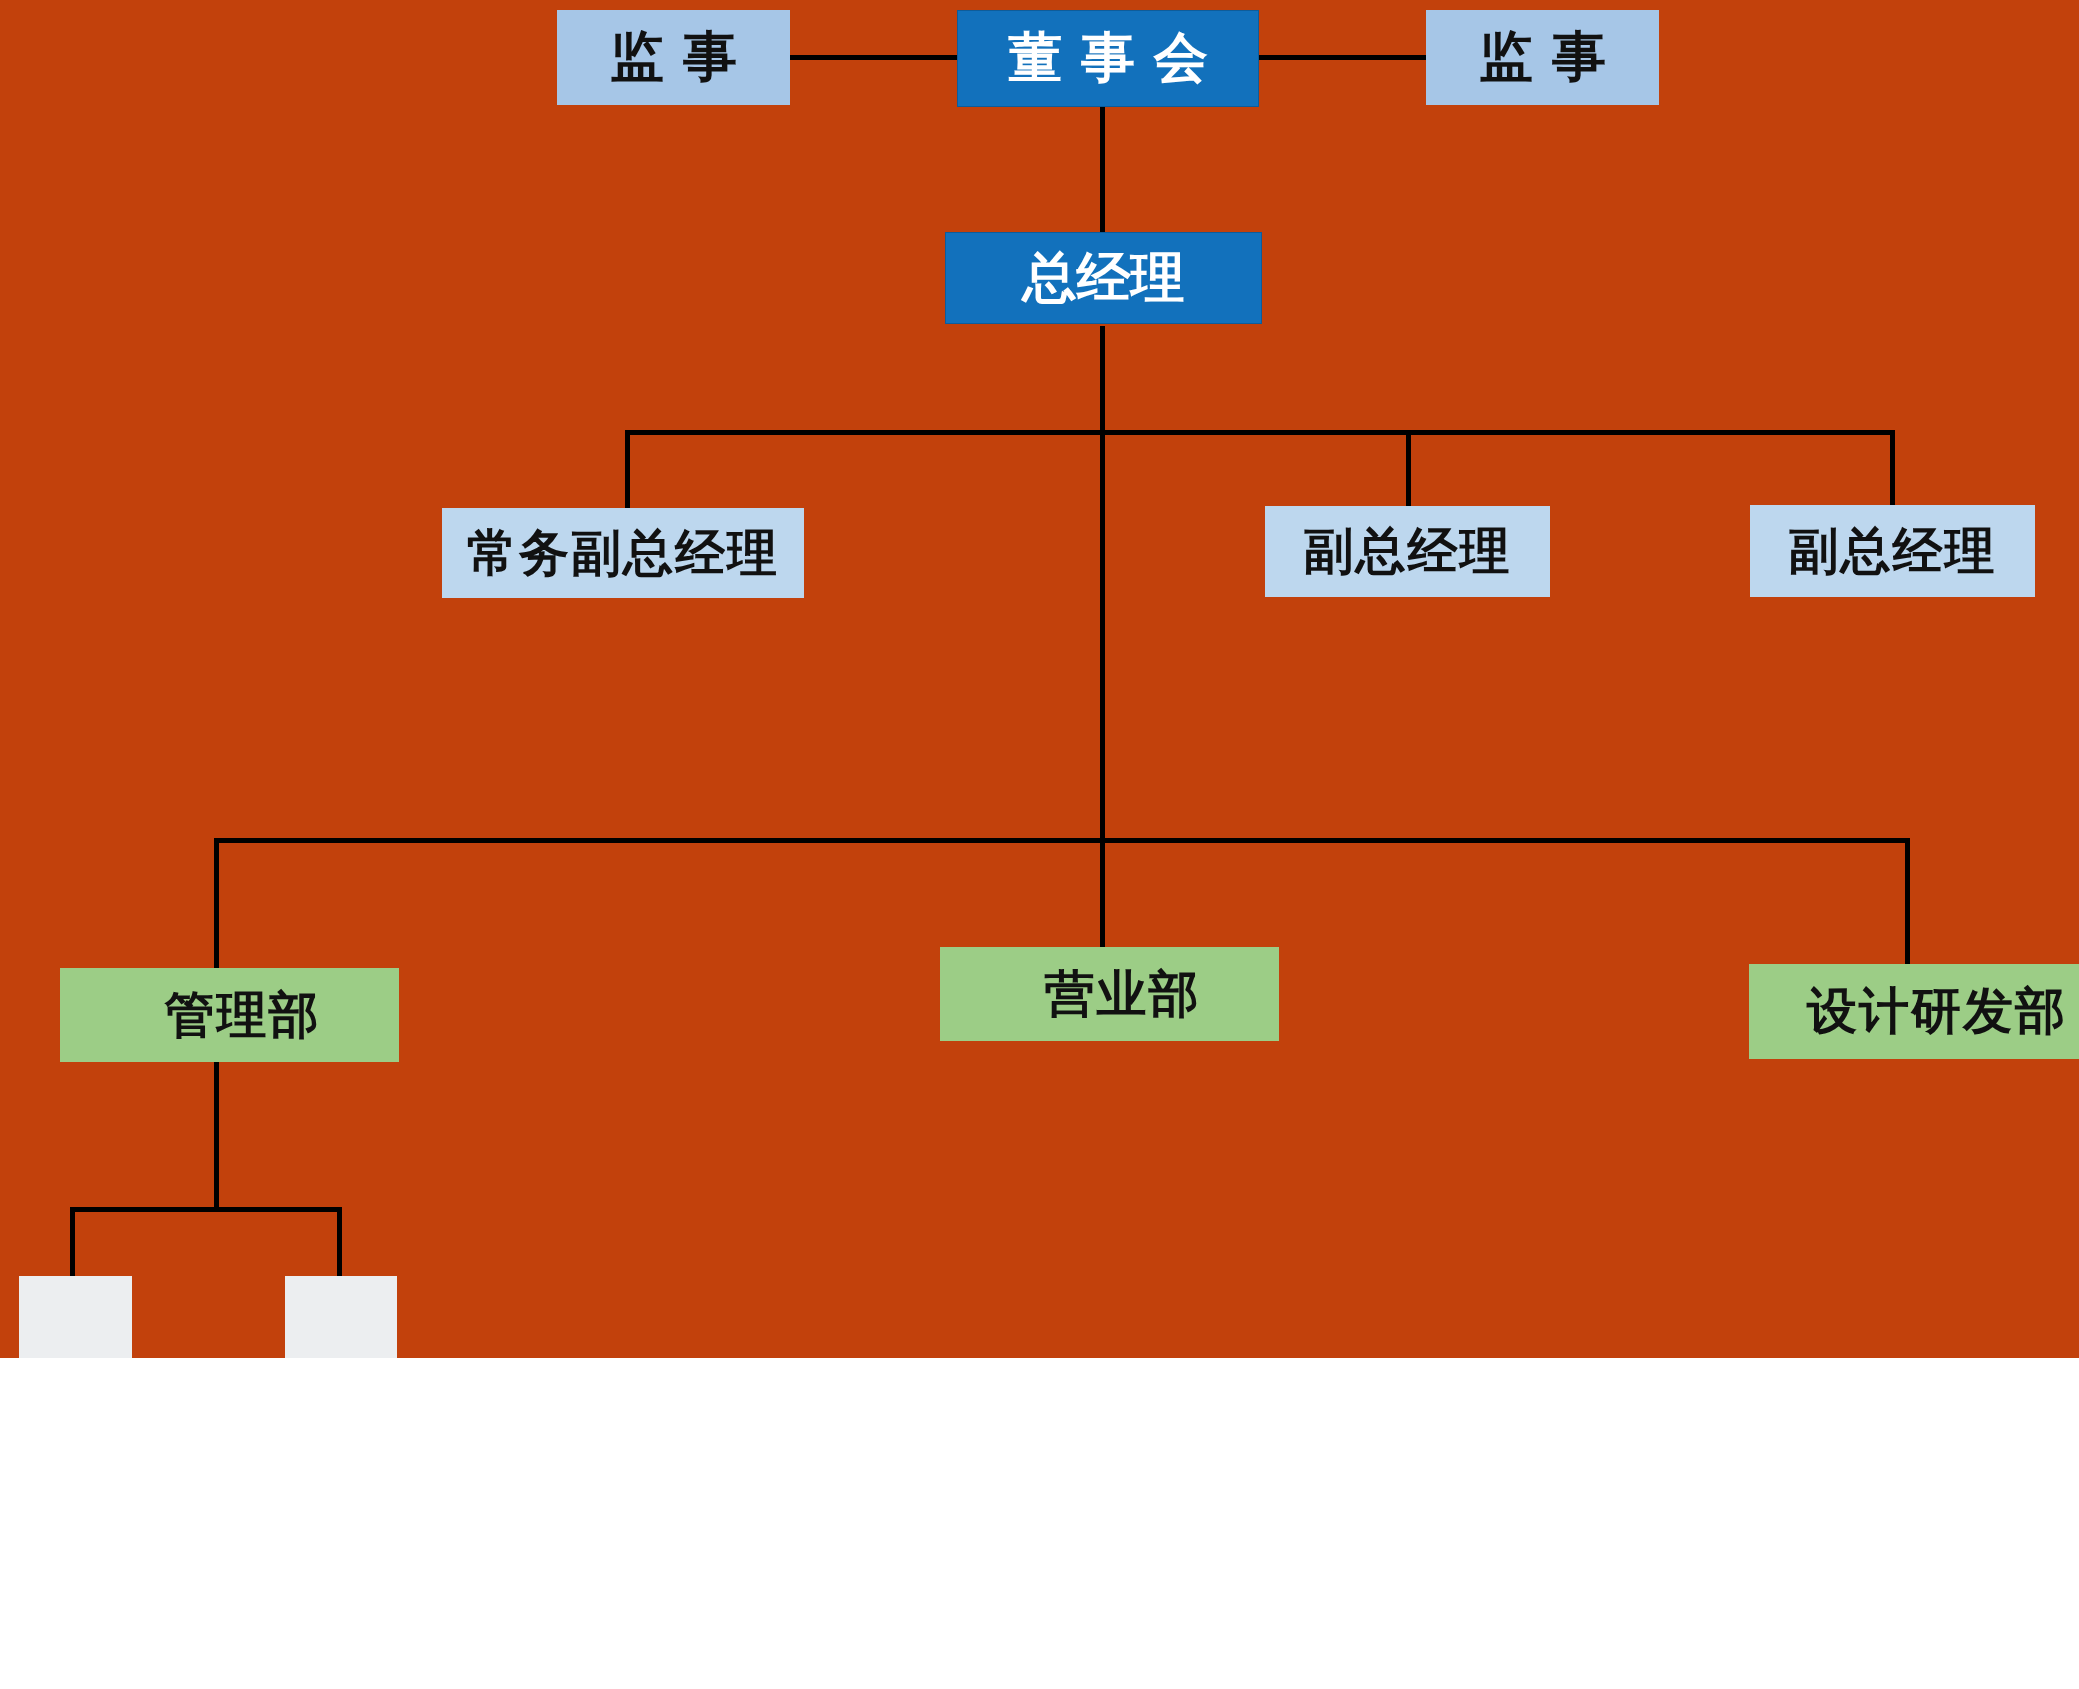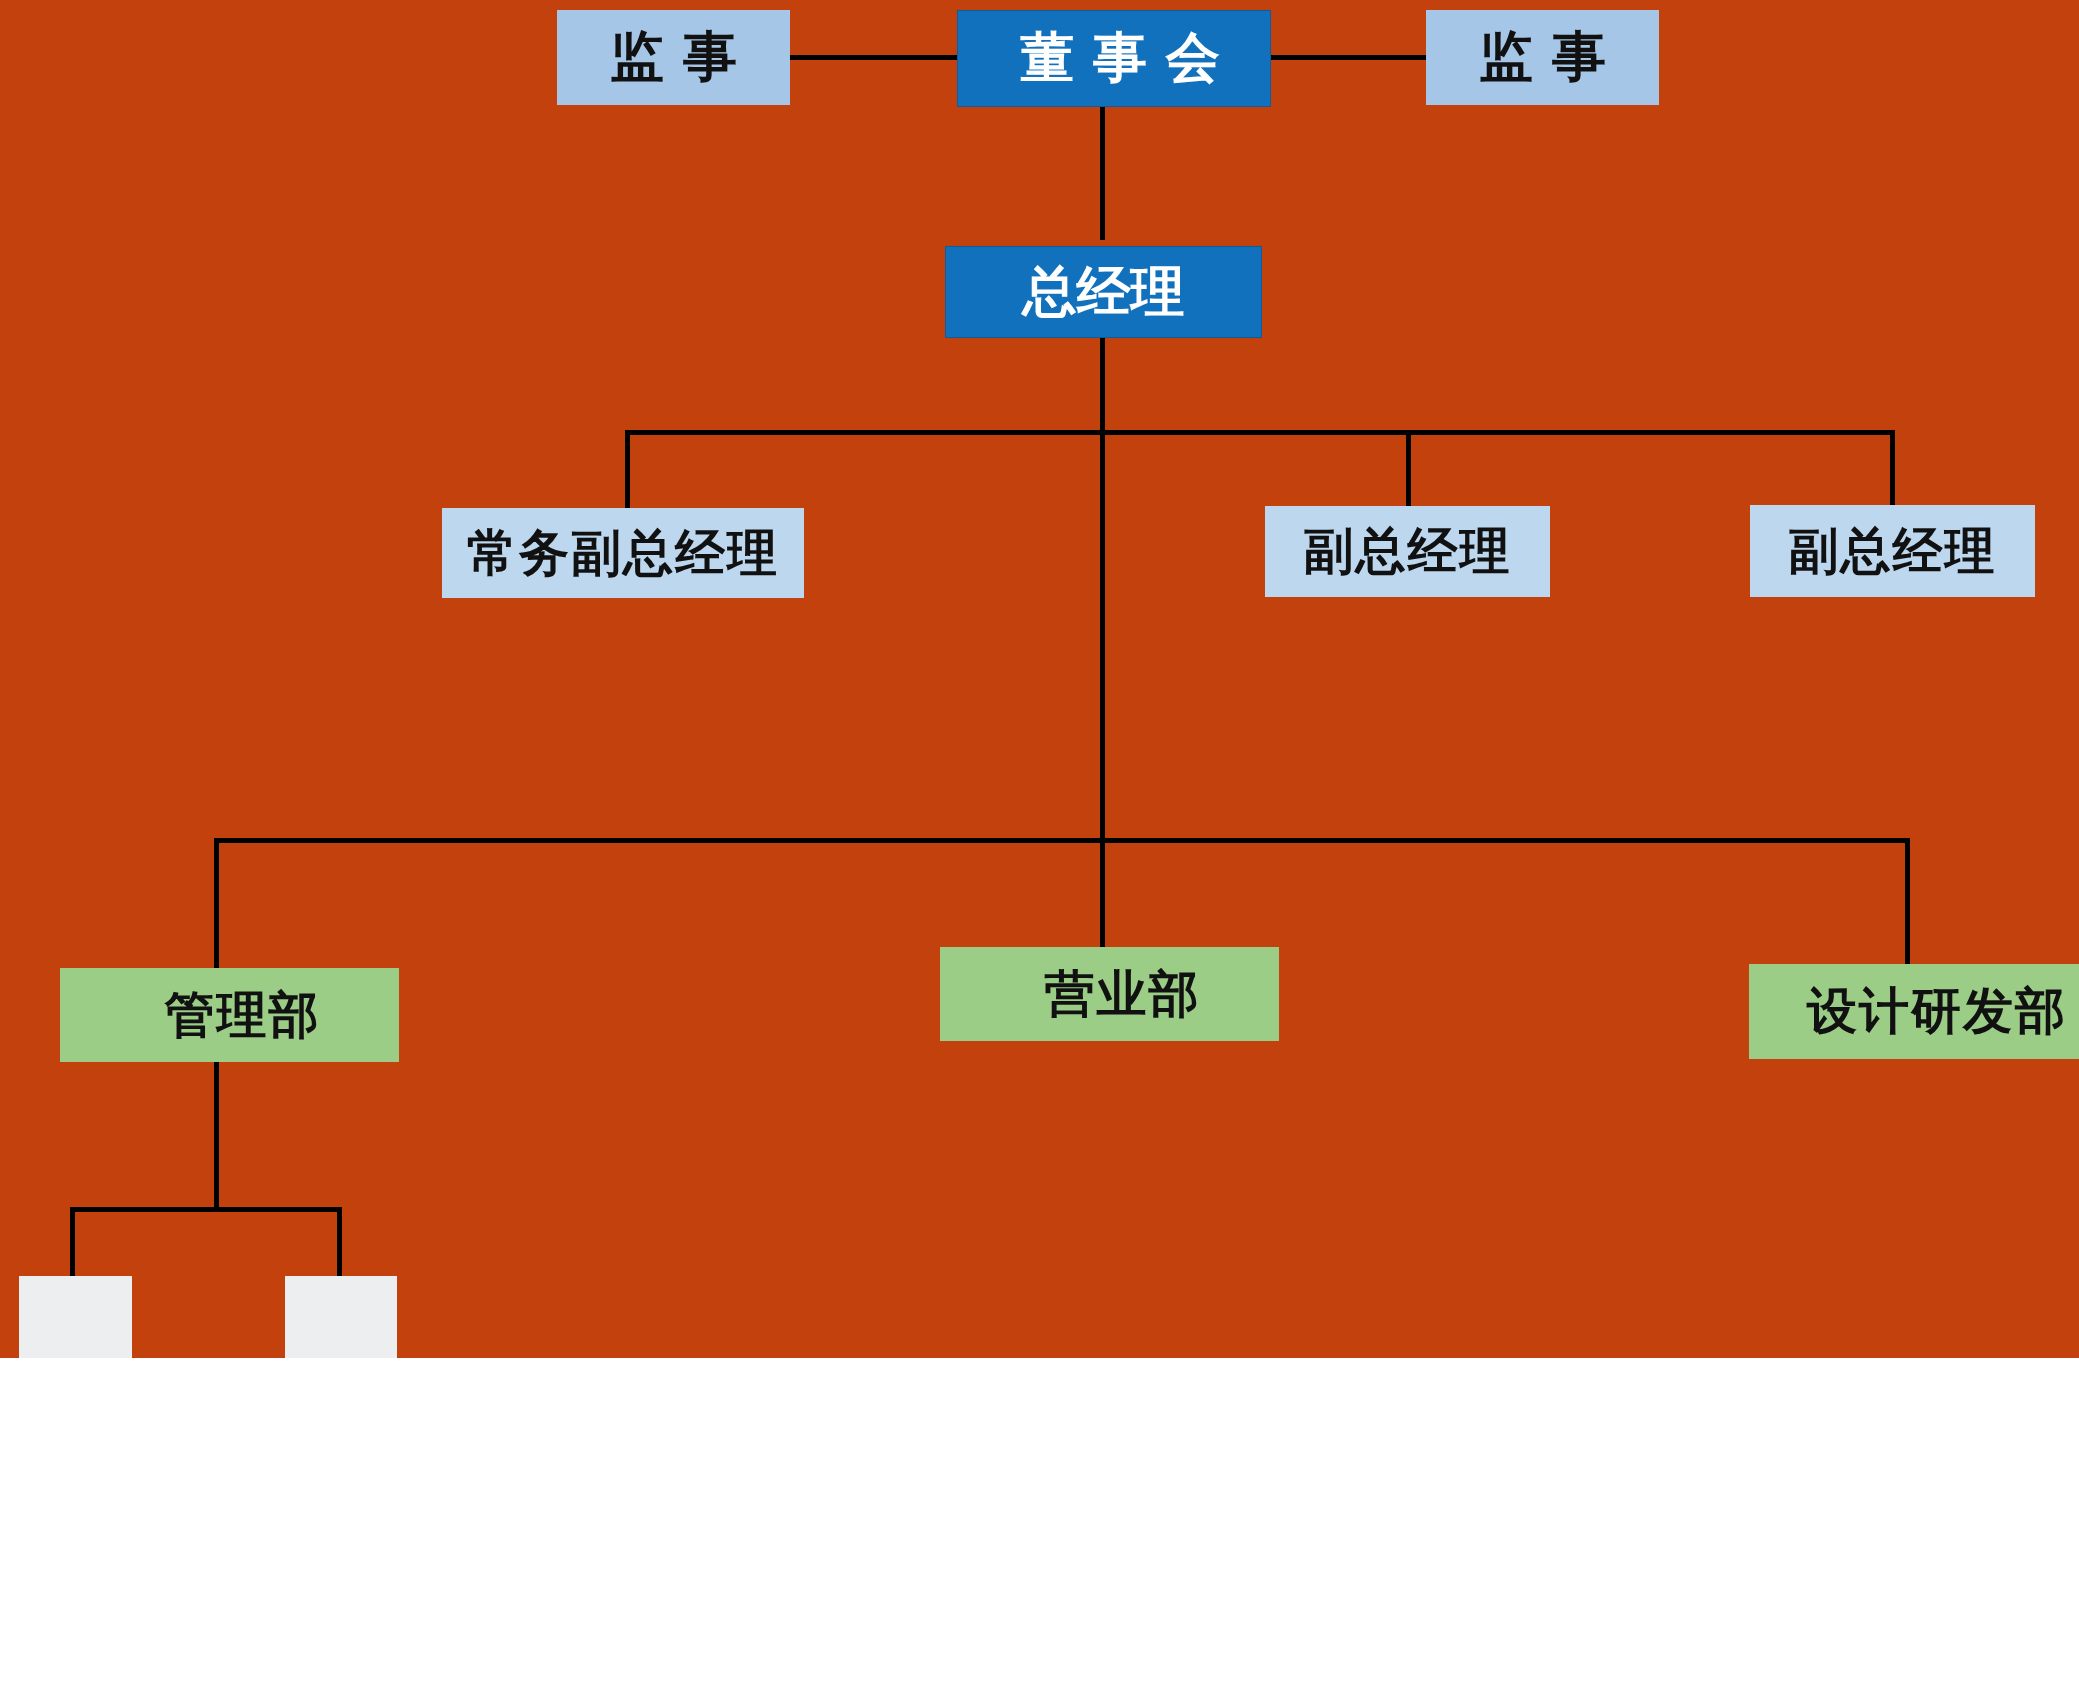--- a/index.html
+++ b/index.html
@@ -61,23 +61,23 @@
     text-orientation: upright;
     font-size: 47px;
     font-weight: bold;
     letter-spacing: 10px;
     line-height: 1;
     color: var(--c-text-dark, #111111);
   }
 
   
   #n-supervisor-left   { left: 557px;  top: 10px;   width: 233px; height: 95px; }
-  #n-board             { left: 957px;  top: 10px;   width: 300px; height: 95px; padding-left: 12px; }
+  #n-board             { left: 957px;  top: 10px;   width: 300px; height: 95px; }
   #n-supervisor-right  { left: 1426px; top: 10px;   width: 233px; height: 95px; }
-  #n-general-manager   { left: 945px;  top: 246px;  width: 315px; height: 90px; }
+  #n-general-manager   { left: 945px;  top: 232px;  width: 315px; height: 90px; }
   #n-exec-deputy-gm    { left: 442px;  top: 508px;  width: 362px; height: 90px; }
   #n-deputy-gm-1       { left: 1265px; top: 506px;  width: 285px; height: 91px; }
   #n-deputy-gm-2       { left: 1750px; top: 505px;  width: 285px; height: 92px; }
   #n-management-dept   { left: 60px;   top: 968px;  width: 313px; height: 94px; }
   #n-sales-dept        { left: 940px;  top: 947px;  width: 313px; height: 94px; }
   #n-design-rd-dept    { left: 1749px; top: 964px;  width: 324px; height: 95px; }
   #n-general-affairs   { left: 19px;   top: 1276px; width: 113px; height: 389px; }
   #n-finance-section   { left: 285px;  top: 1276px; width: 112px; height: 389px; }
 
   

